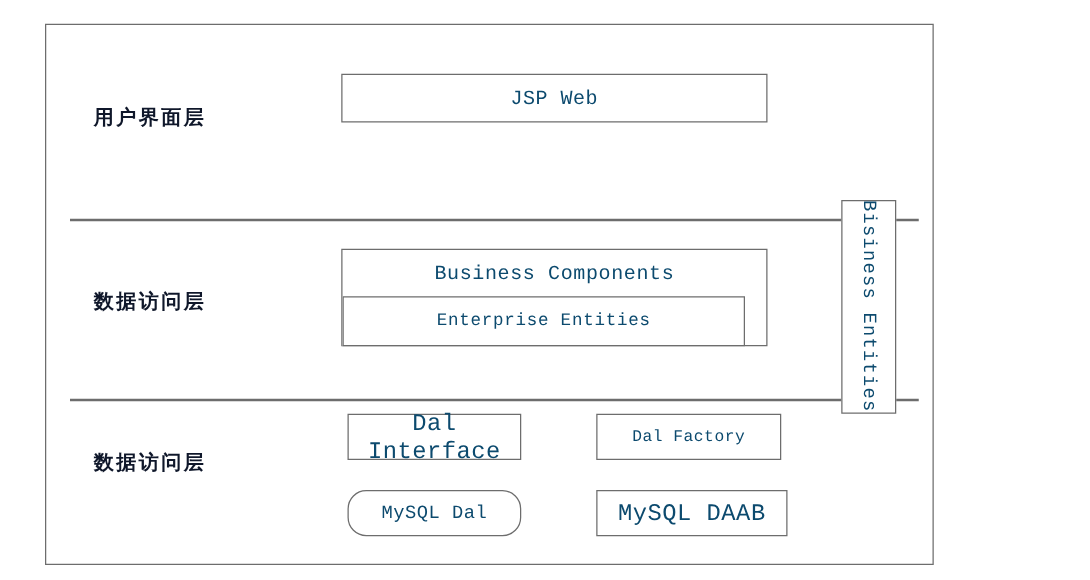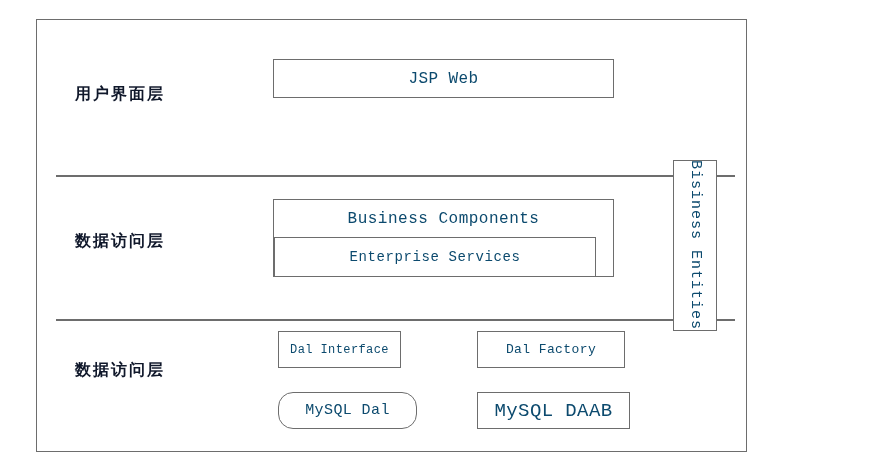--- a/index.html
+++ b/index.html
@@ -111,22 +111,22 @@
     writing-mode: vertical-rl;
     text-orientation: mixed;
     font-size: 15px;
     letter-spacing: 1px;
     white-space: nowrap;
     line-height: 1;
   }
 
   
   .box-dal-interface {
-    left: 278px; top: 331px; width: 123px; height: 37px;
-    font-size: 12px;
+    left: 278px; top: 331px; width: 139px; height: 37px;
+    font-size: 19px;
   }
   .box-dal-factory {
     left: 477px; top: 331px; width: 148px; height: 37px;
     font-size: 13px;
   }
   .box-mysql-dal {
     left: 278px; top: 392px; width: 139px; height: 37px;
     font-size: 15px;
     border-radius: 15px;
   }
@@ -149,21 +149,21 @@
   <div class="layer-label l2">数据访问层</div>
   <div class="layer-label l3">数据访问层</div>
 
   <div class="box box-jsp-web">JSP Web</div>
 
 
   <div class="box box-business-components">
     <div class="bc-title">Business   Components</div>
   </div>
 
-  <div class="box box-enterprise-services">Enterprise Services</div>
+  <div class="box box-enterprise-services">Enterprise Entities</div>
 
   <div class="box box-business-entities">
     <span class="be-text">Bisiness  Entities</span>
   </div>
 
   <div class="box box-dal-interface">Dal Interface</div>
   <div class="box box-dal-factory">Dal Factory</div>
   <div class="box box-mysql-dal">MySQL Dal</div>
   <div class="box box-mysql-daab">MySQL DAAB</div>
 

